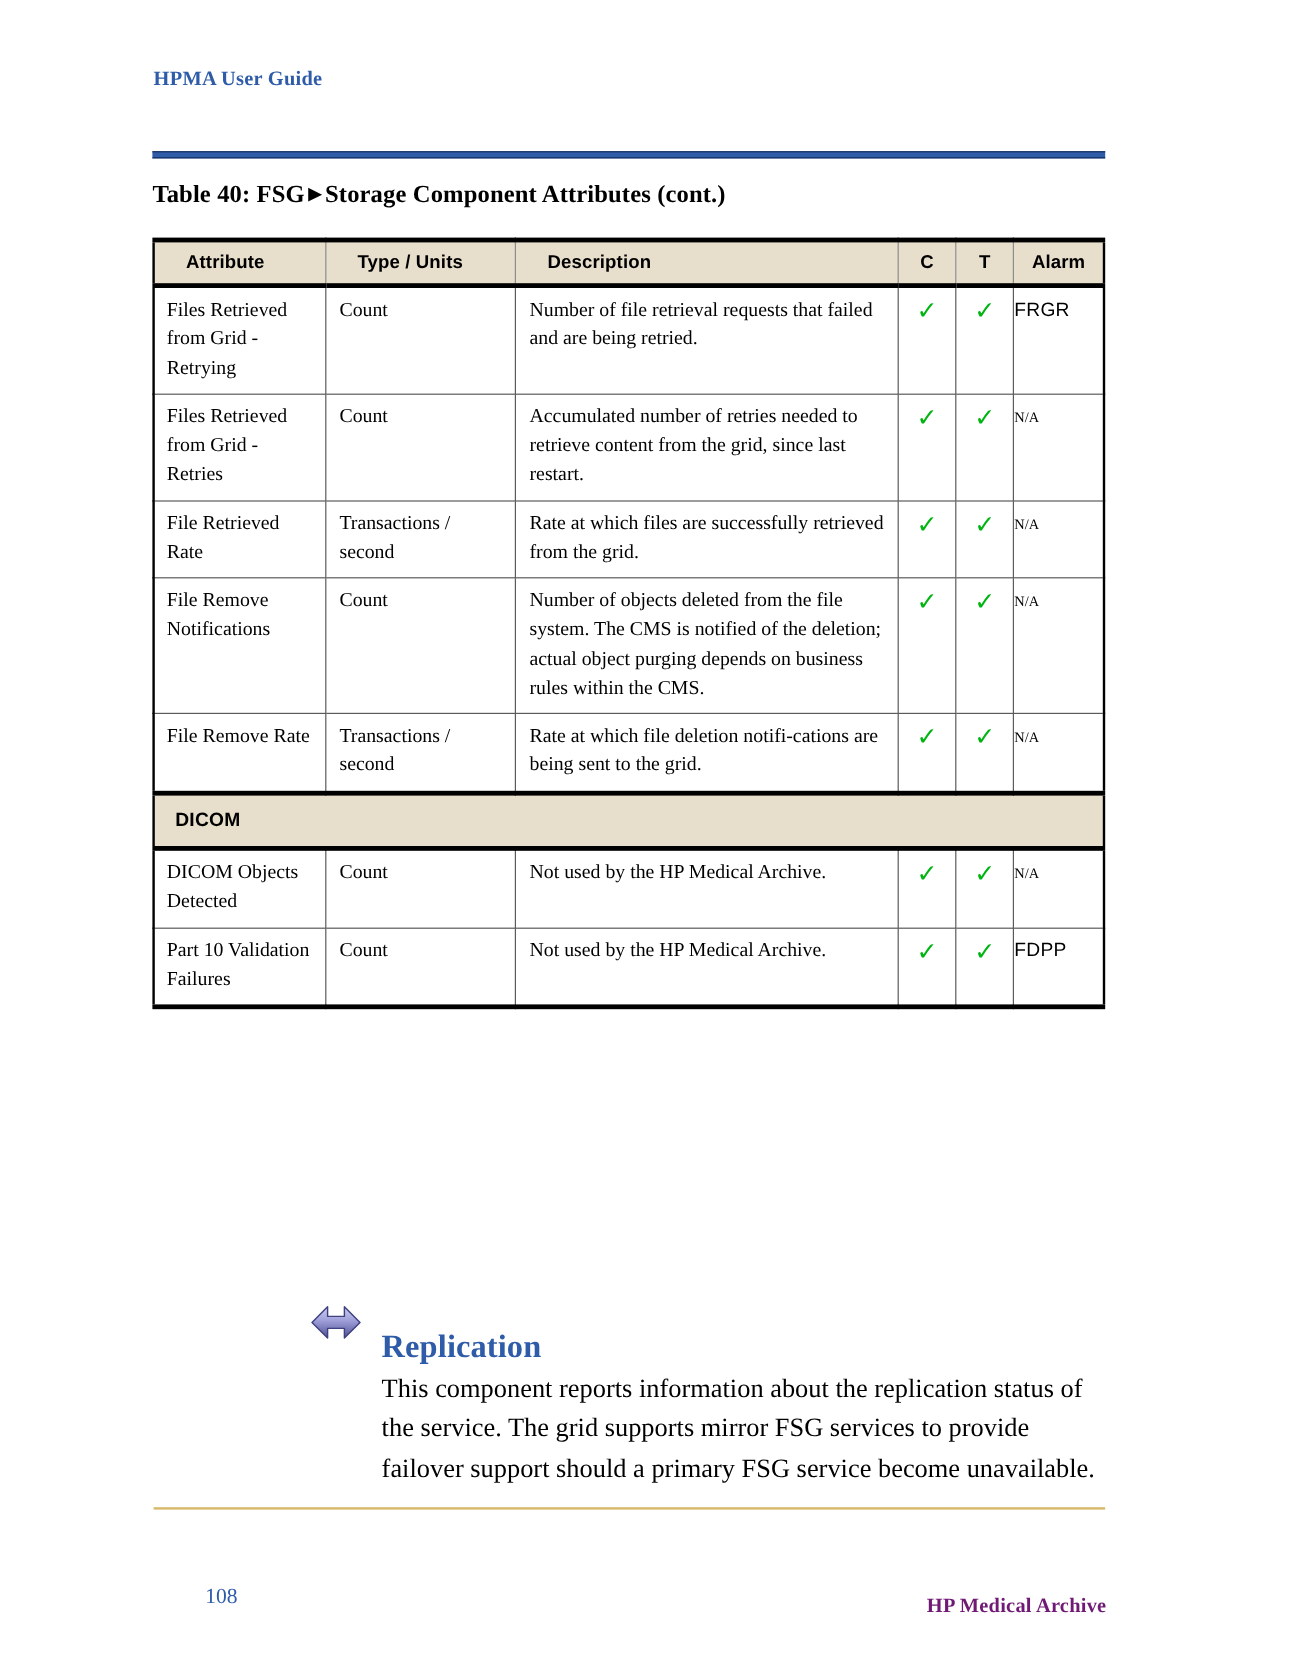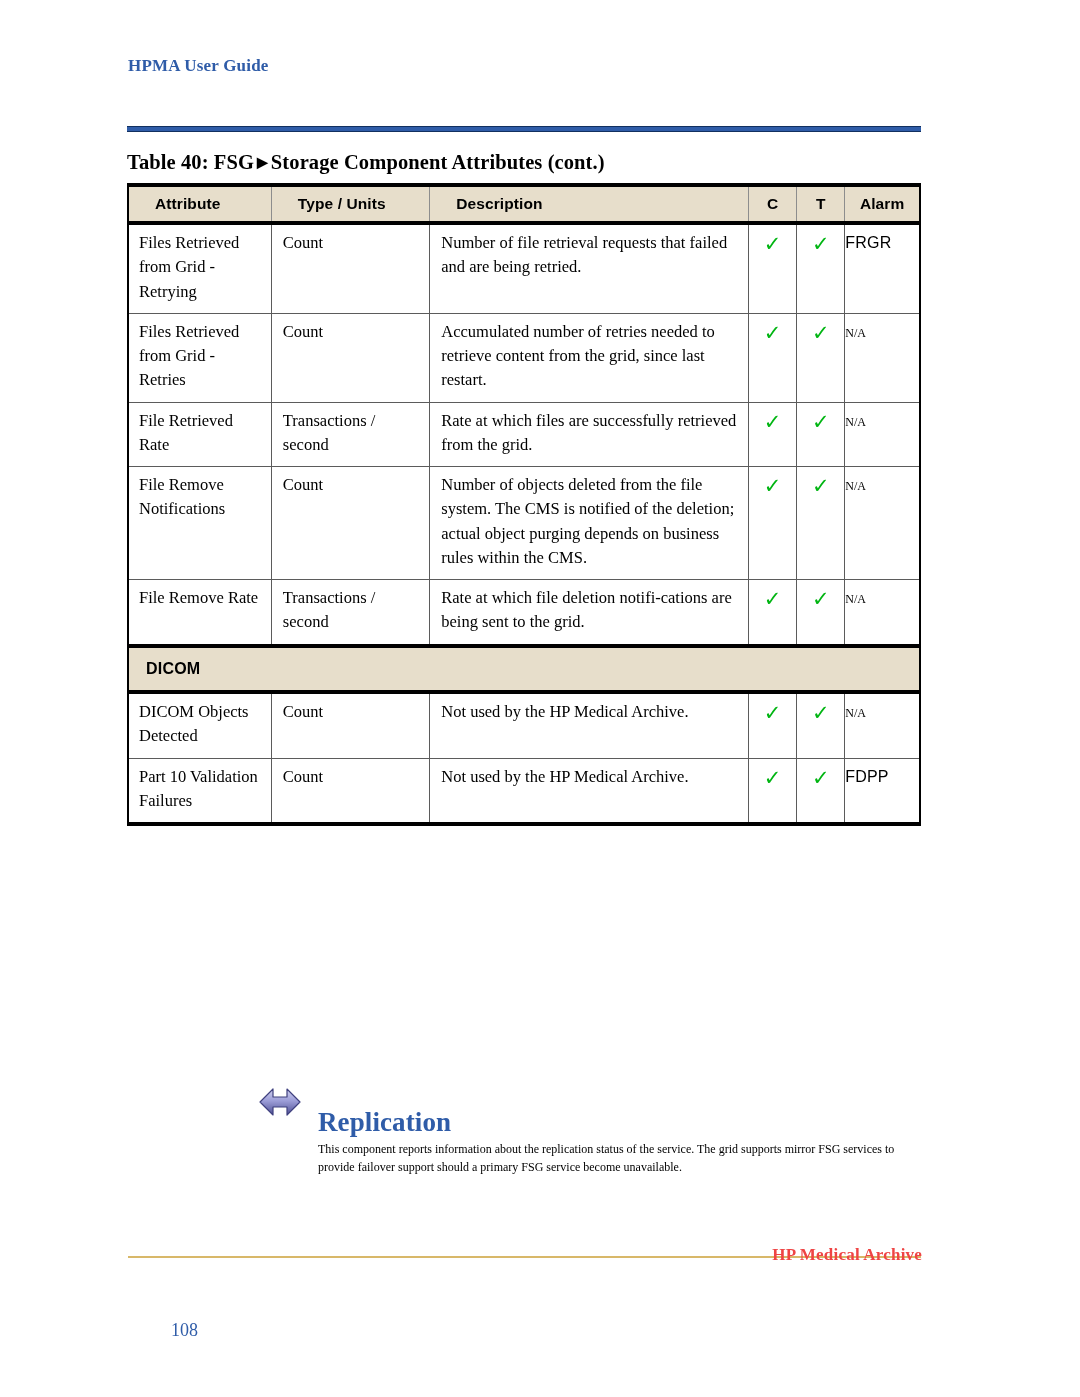--- a/index.html
+++ b/index.html
@@ -48,21 +48,21 @@
     width: 794px;
     height: 6px;
     background: #2f5ca8;
     border-top: 1px solid #12305f;
     border-bottom: 1px solid #12305f;
     box-sizing: border-box;
   }
 
   .table-caption {
     margin-top: 19px;
-    margin-bottom: 9px;
+    margin-bottom: 24px;
     font-family: "Liberation Serif", serif;
     font-size: 20.5px;
     font-weight: 700;
     color: #000;
     letter-spacing: 0.1px;
     white-space: nowrap;
   }
   .caption-tri {
     font-size: 14px;
     vertical-align: 2px;
@@ -184,21 +184,21 @@
     font-weight: 700;
     color: #2f5ca8;
     letter-spacing: 0.1px;
     margin-top: 40px;
   }
   .rep-body {
     margin-top: 18px;
     margin-left: 60px;
     width: 605px;
     font-family: "Liberation Serif", serif;
-    font-size: 12px;
+    font-size: 22px;
     line-height: 1.52;
     color: #000;
   }
 
   
   .footer-rule {
     position: absolute;
     left: 128px;
     top: 1256px;
     width: 793px;
@@ -210,25 +210,25 @@
     left: 128px;
     top: 1320px;
     font-family: "Liberation Serif", serif;
     font-size: 18px;
     color: #2f5ca8;
     margin-left: 43px;
   }
   .footer-right {
     position: absolute;
     right: 158px;
-    top: 1245px;
+    top: 1328px;
     font-family: "Liberation Serif", serif;
     font-size: 17px;
     font-weight: 700;
-    color: #ef4444;
+    color: #701a75;
     letter-spacing: 0.2px;
   }
 </style>
 </head>
 <body>
 
 <div class="page">
 
   <div class="running-header">HPMA User Guide</div>
 

